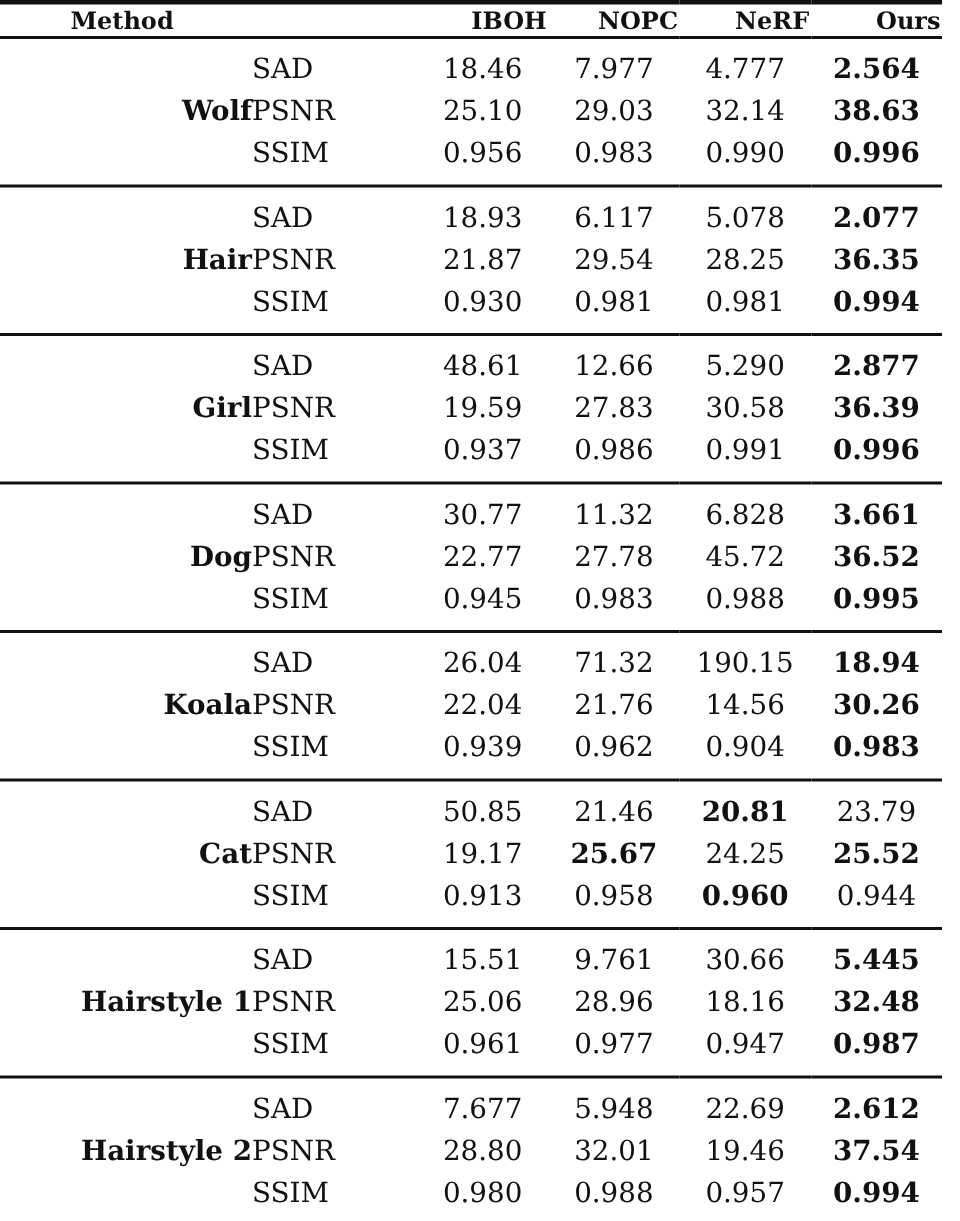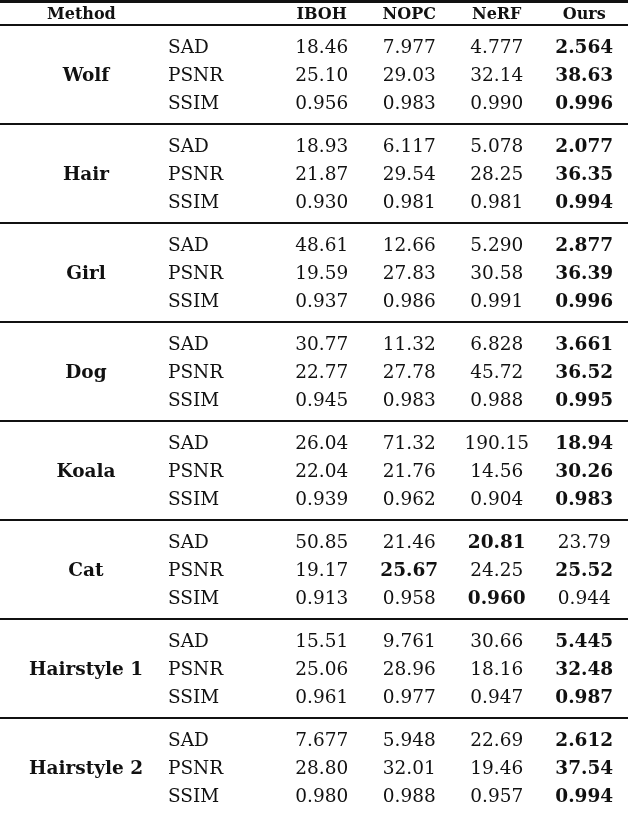--- a/index.html
+++ b/index.html
@@ -55,30 +55,30 @@
 
   
   col.c-group   { width: 168px; }
   col.c-metric  { width: 110px; }
   col.c-data    { width: 87.5px; }
   th.h-method {
     text-align: left;
     padding-left: 47px;
   }
   th.h-blank { text-align: center; }
-  th.h-data  { text-align: center; }
+  th.h-data  { text-align: right; }
 
   
   td {
     font-size: 18.5px;
     padding: 0;
     white-space: nowrap;
   }
   td.group-name {
-    text-align: center;
+    text-align: right;
     font-weight: bold;
     font-size: 18.5px;
     vertical-align: middle;
     padding-left: 4px;
   }
   td.metric-name {
     text-align: left;
     vertical-align: middle;
     height: 28px;
     padding-right: 6px;

